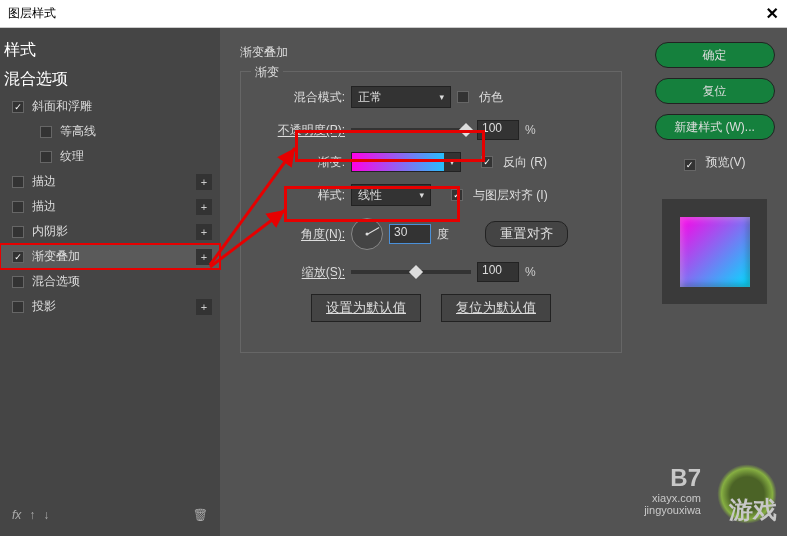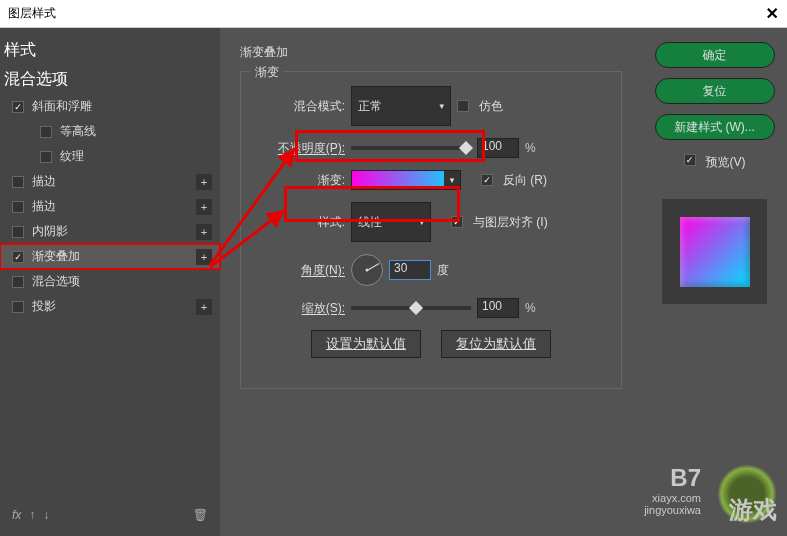--- a/index.html
+++ b/index.html
@@ -26,21 +26,21 @@
 .fx-label { font-style: italic; }
 
 .center { flex: 1; padding: 16px 20px; color: #ddd; font-size: 12px; position: relative; }
 .panel-title { margin-bottom: 10px; }
 .fieldset { border: 1px solid #666; padding: 14px 18px 18px; position: relative; }
 .fieldset-label { position: absolute; top: -8px; left: 10px; background: #535353; padding: 0 4px; font-size: 12px; }
 
 .row { display: flex; align-items: center; margin-bottom: 12px; gap: 6px; }
 .row .lbl { width: 86px; text-align: right; }
 .row .lbl.u { text-decoration: underline; text-underline-offset: 2px; }
-.select { background: #333; border: 1px solid #222; color: #ddd; padding: 2px 6px; min-width: 100px; height: 40px; display: flex; align-items: center; justify-content: space-between; }
+.select { background: #333; border: 1px solid #222; color: #ddd; padding: 2px 6px; min-width: 100px; height: 22px; display: flex; align-items: center; justify-content: space-between; }
 .select .arrow { font-size: 9px; }
 .slider { height: 4px; background: #333; width: 120px; position: relative; }
 .slider .thumb { position: absolute; width: 10px; height: 10px; background: #ddd; top: -3px; transform: rotate(45deg); }
 .numbox { background: #333; border: 1px solid #222; color: #ddd; width: 42px; height: 20px; display: flex; align-items: flex-start; padding: 0 4px; }
 .numbox.active { border: 1px solid #4a90d9; }
 .pct { color: #ccc; }
 .chk-inline { width: 12px; height: 12px; background: #333; border: 1px solid #666; display: inline-flex; align-items: center; justify-content: center; font-size: 9px; color: #fff; margin-right: 4px; }
 .chk-inline.checked::after { content: "✓"; }
 
 .gradient-swatch { width: 110px; height: 20px; background: linear-gradient(to right, #ff00e6, #00e0ff); border: 1px solid #222; display: flex; }
@@ -183,20 +183,21 @@
         <span class="lbl u">角度(N):</span>
         <div class="angle-dial">
           <div class="needle"></div>
             <div class="dot"></div>
         </div>
         <div class="numbox active">
             <span>30</span>
           </div>
         <span>度</span>
         <span style="width:24px"></span>
+        <button class="btn-small">重置对齐</button>
       </div>
 
       <div class="row">
         <span class="lbl u">缩放(S):</span>
         <div class="slider">
             <div class="thumb" style="left:60px"></div>
           </div>
         <div class="numbox">
             <span>100</span>
           </div>
@@ -207,21 +208,21 @@
         <button class="btn-med">设置为默认值</button>
         <button class="btn-med">复位为默认值</button>
       </div>
     </div>
   </div>
 
   <div class="rightpanel">
     <div class="rbtn">确定</div>
     <div class="rbtn">复位</div>
     <div class="rbtn">新建样式 (W)...</div>
-    <div style="display:flex;align-items:flex-start;gap:6px;margin-top:4px">
+    <div style="display:flex;align-items:flex-end;gap:6px;margin-top:4px">
       <span class="chk-inline checked"></span>
       <span style="font-size:12px;color:#ddd">预览(V)</span>
     </div>
     <div class="preview-box">
       <div class="preview-inner"></div>
     </div>
   </div>
 </div>
 
 <div class="redbox1"></div>

